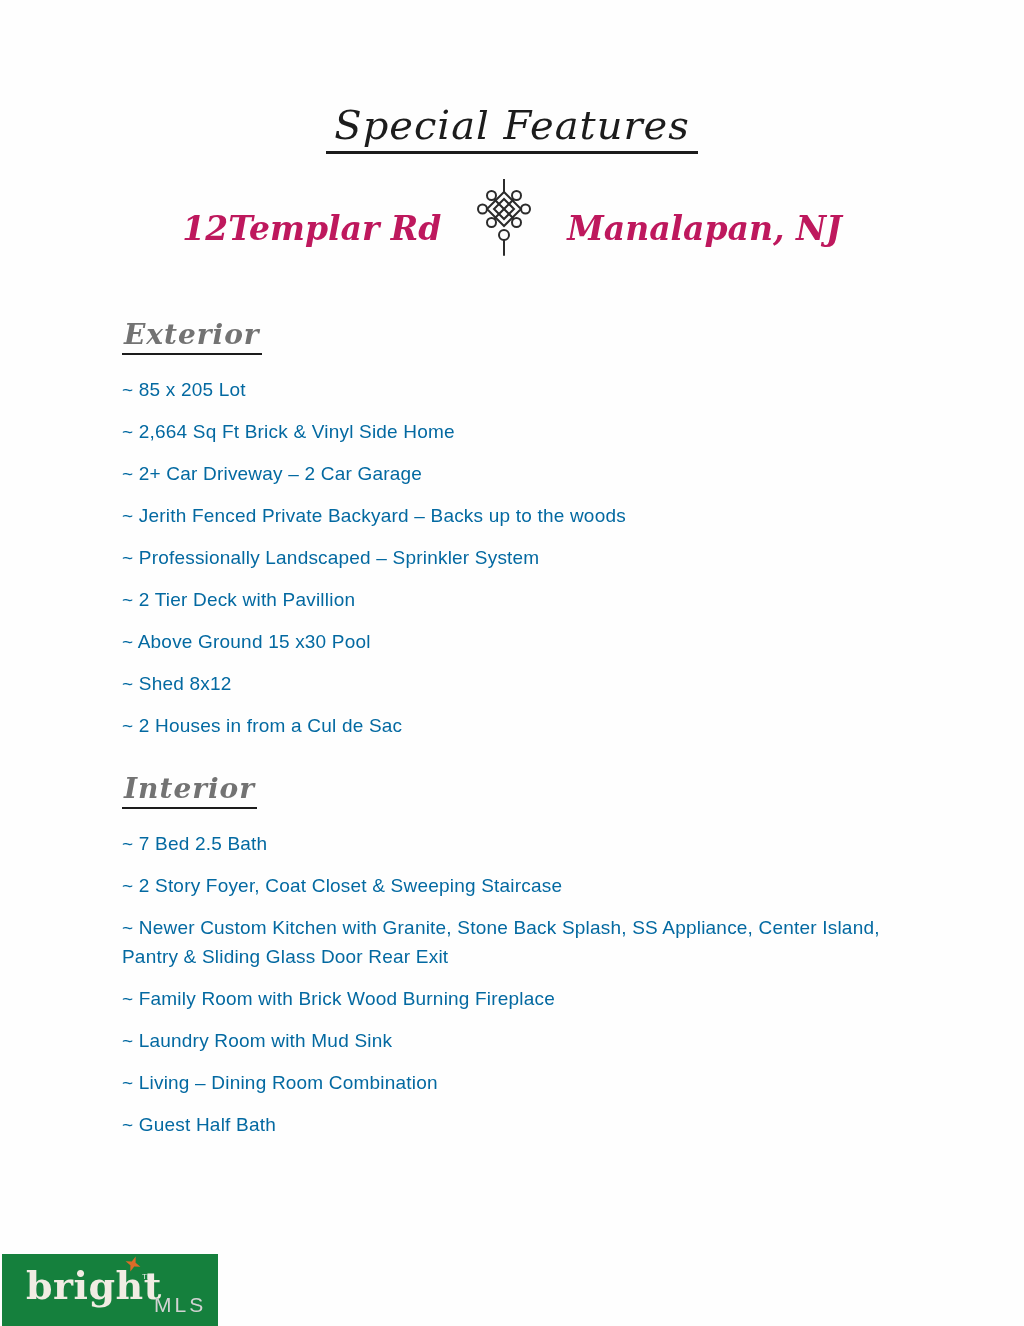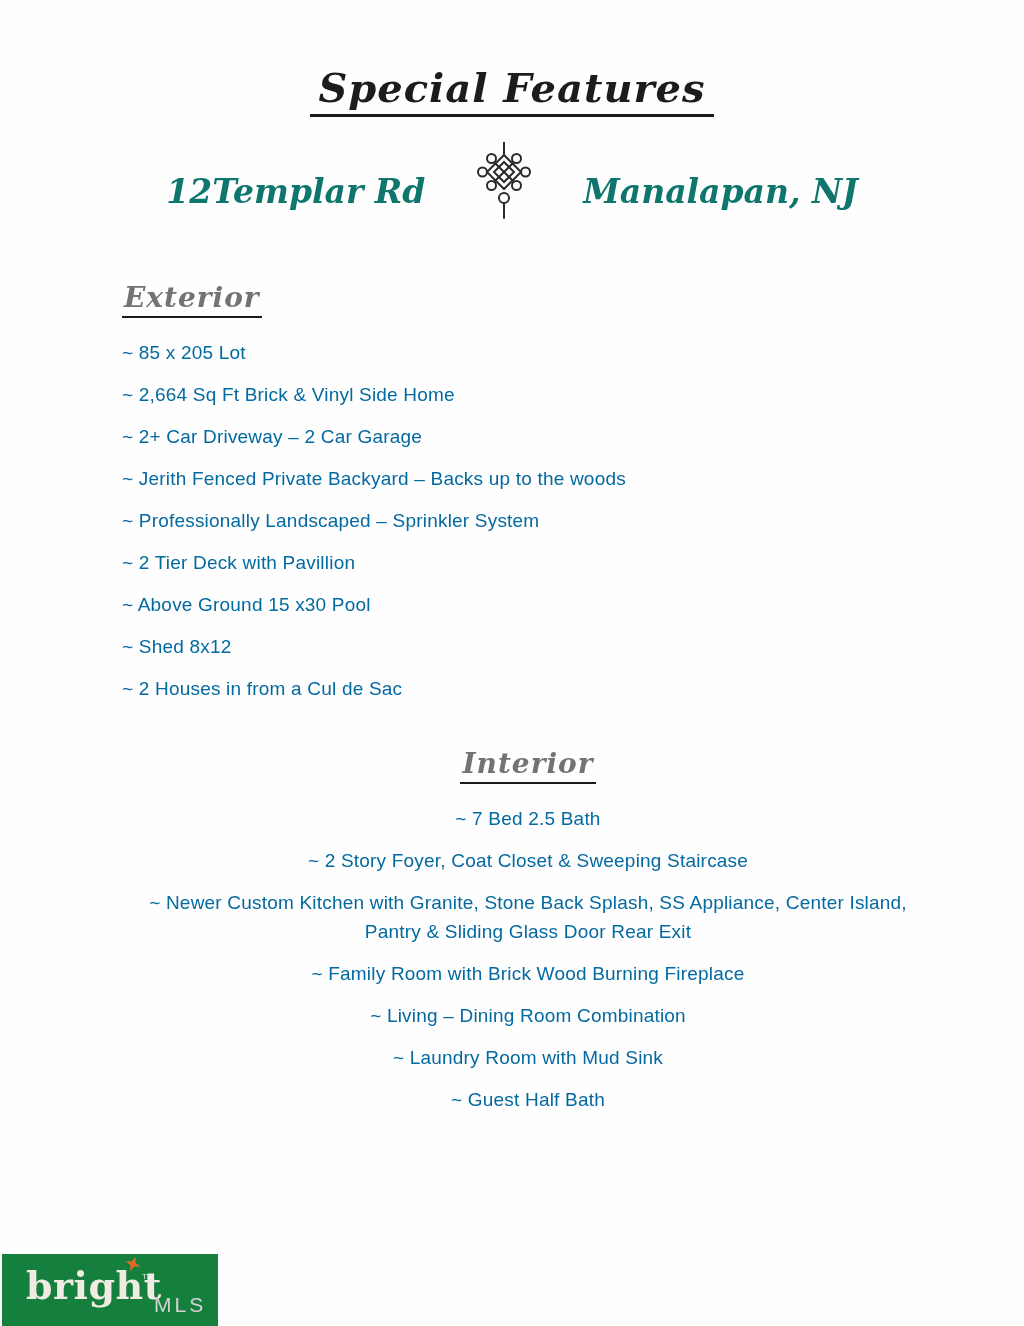--- a/index.html
+++ b/index.html
@@ -13,48 +13,48 @@
     position: relative;
     width: 1024px;
     height: 1326px;
     background: #fefefe;
     overflow: hidden;
     color: #2e2e2e;
   }
 
   
   .title {
-    margin: 64px 0 0 0;
+    margin: 102px 0 0 0;
     text-align: center;
     font-family: "DejaVu Serif", serif;
     font-style: italic;
-    font-weight: bold;
+    font-weight: normal;
     font-size: 40px;
     color: #1c1c1c;
     letter-spacing: 1px;
   }
   .title .underlined {
     display: inline-block;
     border-bottom: 3px solid #1c1c1c;
     padding: 0 8px 3px 8px;
   }
 
   
   .address-row {
     margin-top: 22px;
     height: 104px;
     display: flex;
     justify-content: center;
     align-items: center;
-    gap: 52px;
+    gap: 36px;
     font-family: "DejaVu Serif", serif;
     font-style: italic;
     font-weight: bold;
     font-size: 33px;
-    color: #0f766e;
+    color: #be185d;
   }
   .ornament { margin-bottom: 16px; line-height: 0; }
 
   
   .content {
     margin: 38px 0 0 122px;
     max-width: 812px;
   }
   .sec-head {
     margin: 0 0 20px 0;
@@ -71,21 +71,21 @@
     padding: 0 2px 2px 2px;
   }
   .feature-list { margin: 0; }
   .item {
     margin: 0 0 13px 0;
     font-size: 19px;
     line-height: 29px;
     color: #0369a1;
     letter-spacing: 0.2px;
   }
-  .section-interior { margin-top: 44px; text-align: center; }
+  .section-interior { margin-top: 32px; }
 
   
   .mls-logo {
     position: absolute;
     left: 2px;
     bottom: 0;
     width: 216px;
     height: 72px;
     background: #15803d;
     margin-top: 12px;
@@ -176,22 +176,22 @@
 
     <section class="section-interior">
       <h2 class="sec-head">
         <span class="underlined">Interior</span>
       </h2>
       <div class="feature-list">
         <p class="item">~ 7 Bed 2.5 Bath</p>
         <p class="item">~ 2 Story Foyer, Coat Closet &amp; Sweeping Staircase</p>
         <p class="item">~ Newer Custom Kitchen with Granite, Stone Back Splash, SS Appliance, Center Island, Pantry &amp; Sliding Glass Door Rear Exit</p>
         <p class="item">~ Family Room with Brick Wood Burning Fireplace</p>
+        <p class="item">~ Laundry Room with Mud Sink</p>
         <p class="item">~ Living – Dining Room Combination</p>
-        <p class="item">~ Laundry Room with Mud Sink</p>
         <p class="item">~ Guest Half Bath</p>
       </div>
     </section>
 
   </div>
 
   <div class="mls-logo">
     <span class="brand">bright</span>
     <span class="sparkle">
       <svg width="18" height="18" viewBox="0 0 16 16" xmlns="http://www.w3.org/2000/svg">

